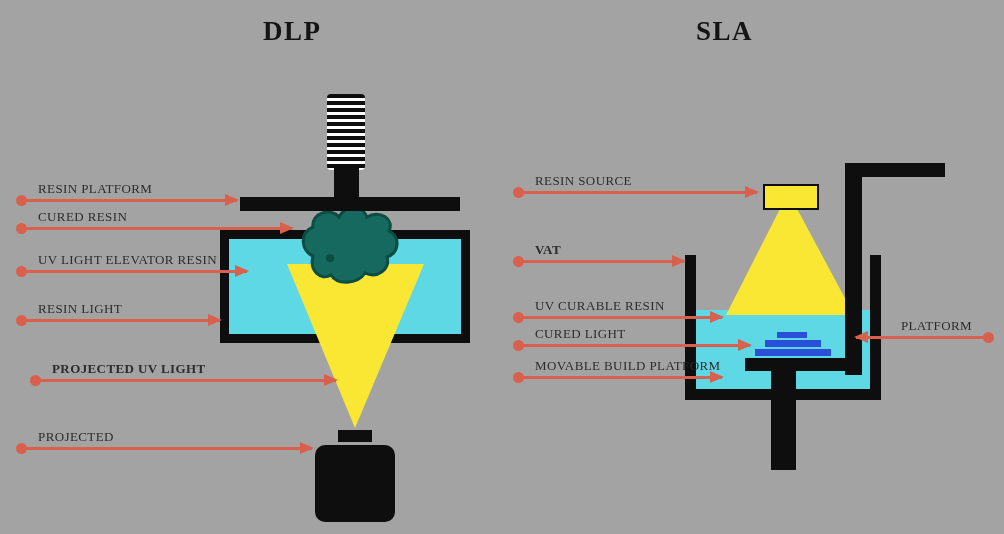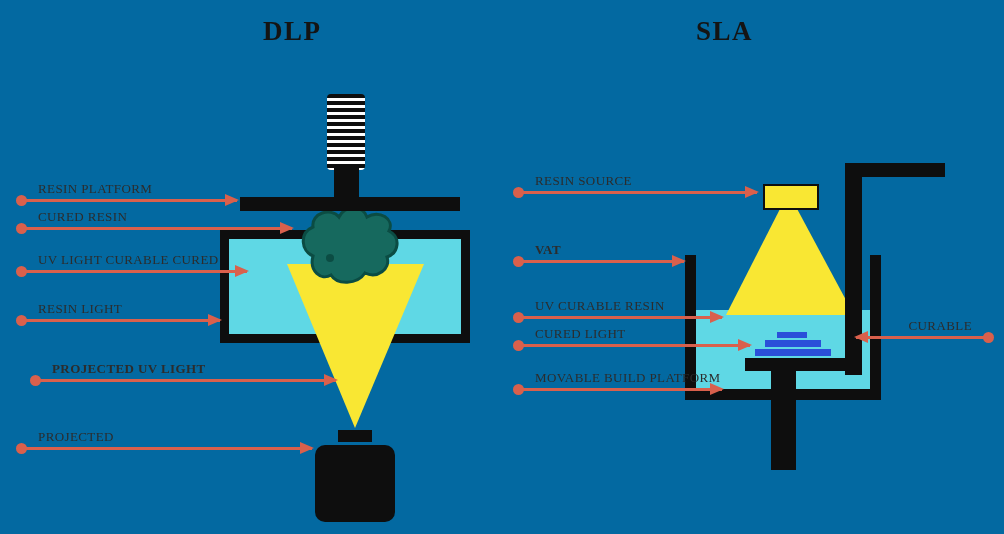--- a/index.html
+++ b/index.html
@@ -1,16 +1,16 @@
 <!DOCTYPE html>
 <html><head>
 <meta charset="utf-8">
 <style>
   html,body{margin:0;padding:0;background:#ffffff;}
-  .stage{position:relative;width:1004px;height:534px;background:#0369a1;overflow:hidden;
+  .stage{position:relative;width:1004px;height:534px;background:#a3a3a3;overflow:hidden;
          font-family:"Liberation Serif","DejaVu Serif",serif;}
   .abs{position:absolute;}
   .black{background:#0e0e0e;}
   .cyan{background:#5fd8e5;}
   .layer{position:absolute;background:#2a4fd9;}
   .title{position:absolute;font-size:27px;font-weight:bold;color:#141414;letter-spacing:1.5px;}
   .threads{background:repeating-linear-gradient(to bottom,#0e0e0e 0px,#0e0e0e 4px,#ffffff 4px,#ffffff 7px);
            border-radius:4px;}
   .callout{position:absolute;height:3px;background:#d9604c;}
   .c-dot{position:absolute;left:-9px;top:-4px;width:11px;height:11px;border-radius:50%;background:#d9604c;}
@@ -77,21 +77,21 @@
     <span class="c-label">RESIN PLATFORM</span>
     <span class="c-dot"></span>
     <span class="c-arrow"></span>
   </div>
   <div class="callout" style="left:25px;top:227px;width:267px;">
     <span class="c-label">CURED RESIN</span>
     <span class="c-dot"></span>
     <span class="c-arrow"></span>
   </div>
   <div class="callout" style="left:25px;top:270px;width:222px;">
-    <span class="c-label">UV LIGHT CURABLE CURED</span>
+    <span class="c-label">UV LIGHT ELEVATOR RESIN</span>
     <span class="c-dot"></span>
     <span class="c-arrow"></span>
   </div>
   <div class="callout" style="left:25px;top:319px;width:195px;">
     <span class="c-label">RESIN LIGHT</span>
     <span class="c-dot"></span>
     <span class="c-arrow"></span>
   </div>
   <div class="callout" style="left:39px;top:379px;width:297px;font-weight:bold;">
     <span class="c-label">PROJECTED UV LIGHT</span>
@@ -117,24 +117,24 @@
   <div class="callout" style="left:522px;top:316px;width:200px;">
     <span class="c-label">UV CURABLE RESIN</span>
     <span class="c-dot"></span>
     <span class="c-arrow"></span>
   </div>
   <div class="callout" style="left:522px;top:344px;width:228px;">
     <span class="c-label">CURED LIGHT</span>
     <span class="c-dot"></span>
     <span class="c-arrow"></span>
   </div>
-  <div class="callout" style="left:522px;top:388px;width:200px;">
+  <div class="callout" style="left:522px;top:376px;width:200px;">
     <span class="c-label">MOVABLE BUILD PLATFORM</span>
     <span class="c-dot"></span>
     <span class="c-arrow"></span>
   </div>
   <div class="callout mirror" style="left:856px;top:336px;width:129px;">
-    <span class="c-label">CURABLE</span>
+    <span class="c-label">PLATFORM</span>
     <span class="c-dot"></span>
     <span class="c-arrow"></span>
   </div>
 
 </div>
 
 </body></html>

